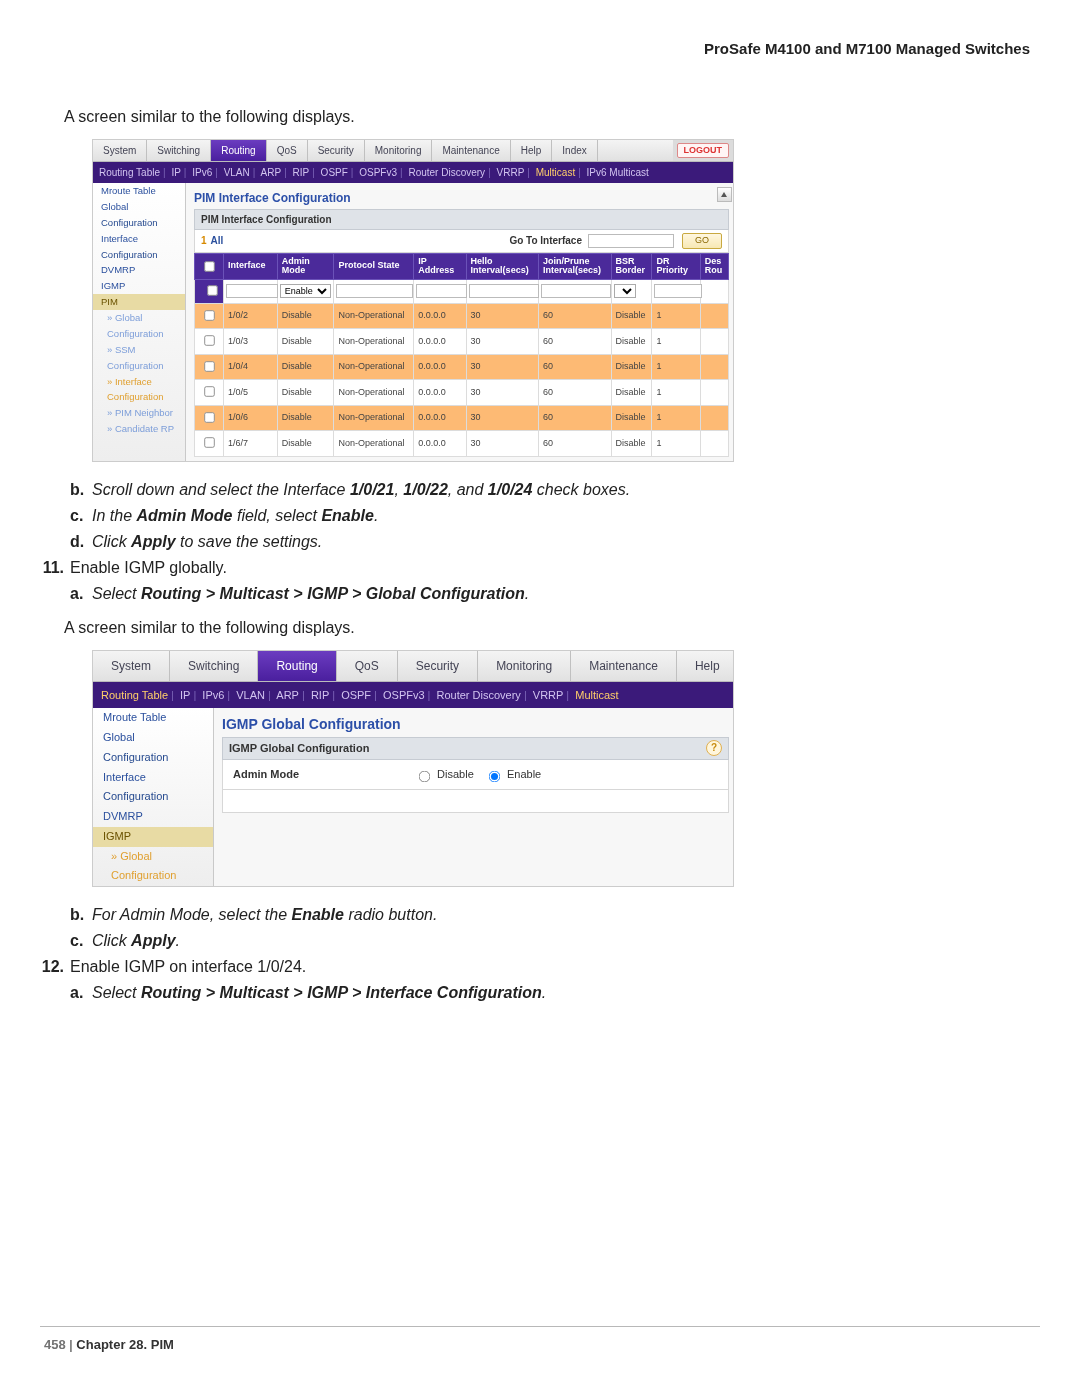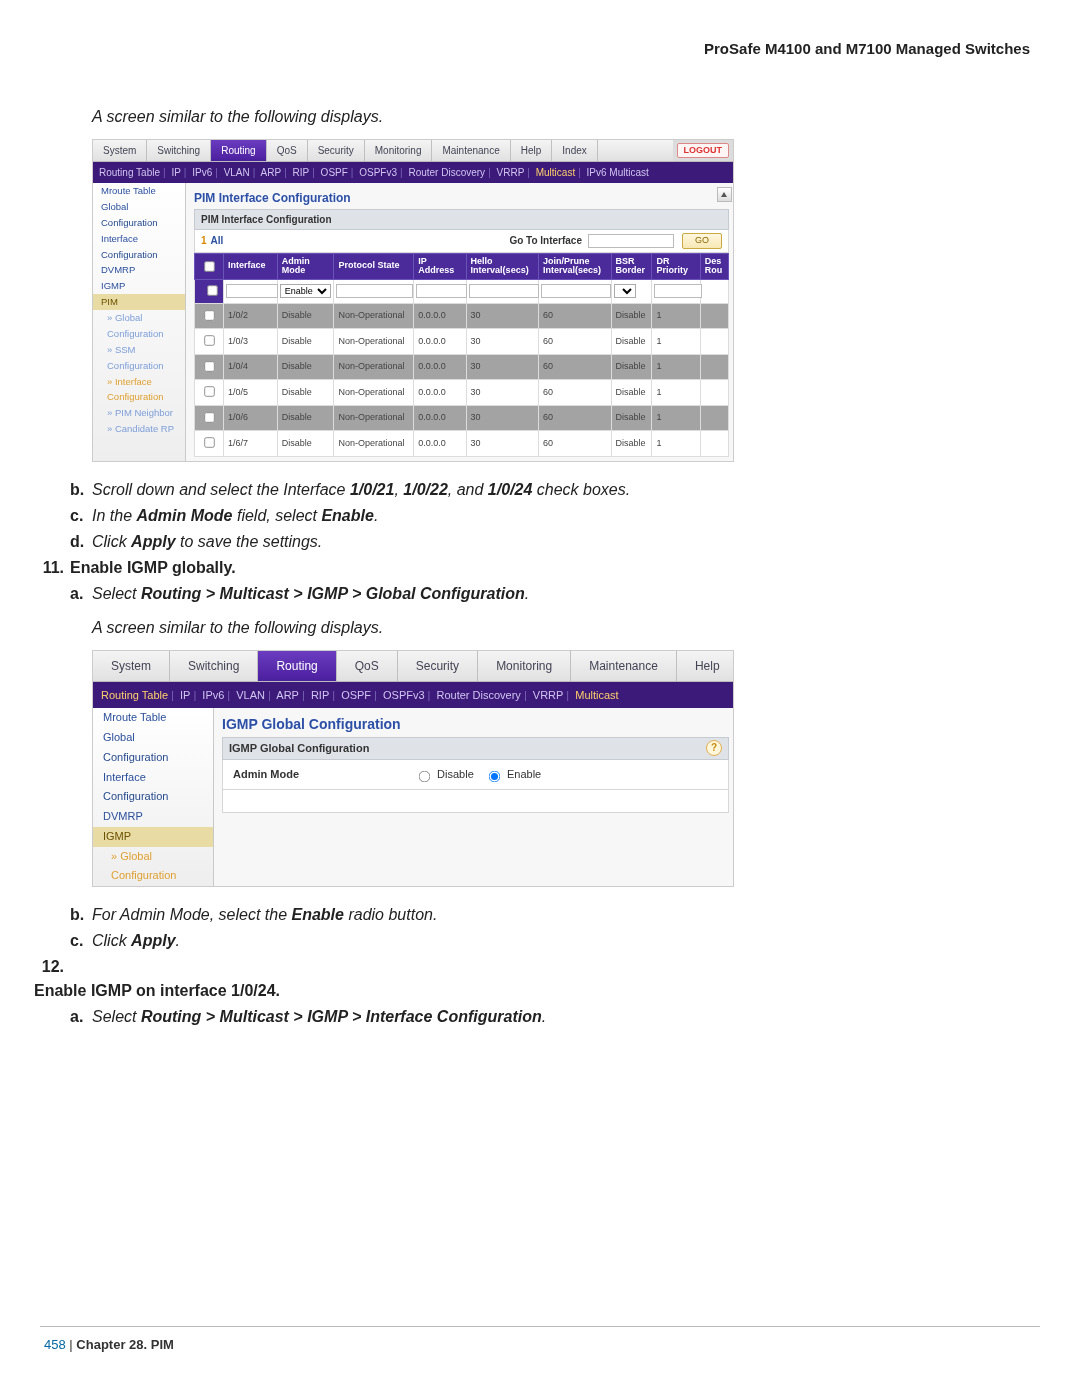--- a/index.html
+++ b/index.html
@@ -31,28 +31,28 @@
     display: flex;
     margin: 2px 0 2px 0;
   }
   .num-col {
     width: 30px;
     flex: 0 0 auto;
     text-align: right;
     padding-right: 6px;
     font-weight: bold;
   }
-  .step-col { flex: 1 1 auto; font-weight: bold; }
+  .step-col { flex: 1 1 auto; }
   .sub-line {
     display: flex;
     margin: 2px 0 2px 30px;
   }
   .sub-num-col { width: 22px; flex: 0 0 auto; font-weight: bold; }
   .sub-step-col { flex: 1 1 auto; font-style: italic; }
-  .indented-text { margin-left: 52px; font-style: italic; }
+  .indented-text { margin-left: 24px; }
   .screenshot {
     margin: 10px 0 16px 52px;
     border: 1px solid #ccc;
     background: #fff;
     font-size: 10px;
     color: #333;
     overflow: hidden;
   }
   .tab-row {
     display: flex;
@@ -138,21 +138,21 @@
     line-height: 1.1;
   }
   .table1 td {
     border: 1px solid #dcdcdc;
     padding: 2px 4px;
     color: #444;
     white-space: nowrap;
   }
   .table1 tr.inputrow td { background: #fff; padding: 1px 2px; }
   .table1 tr.inputrow input { width: 95%; font-size: 9px; border: 1px solid #bbb; }
-  .table1 tr.alt td { background: #a3a3a3; margin-top: 28px; }
+  .table1 tr.alt td { background: #fdba74; margin-top: 28px; }
   .mini-select {
     font-size: 9px; border: 1px solid #aaa; background: #fff; padding: 0;
   }
   .scrollbar-top {
     position: absolute; right: 1px; top: 4px; width: 13px; height: 13px;
     background: linear-gradient(#fff,#ddd); border: 1px solid #bbb;
   }
   .scrollbar-top:before {
     content: ""; position: absolute; left: 3px; top: 4px;
     border-left: 3px solid transparent;
@@ -181,21 +181,21 @@
   .footer-rule {
     border: none;
     border-top: 1px solid #b8b8b8;
     margin: 0;
   }
   .footer {
     font-size: 13px;
     padding: 10px 0 0 4px;
     color: #333;
   }
-  .footer .pg { color: #0369a1; font-weight: normal; }
+  .footer .pg { color: #737373; font-weight: bold; }
 </style>
 </head>
 <body>
 
 <div class="page">
 
   <div class="header-line">ProSafe M4100 and M7100 Managed Switches</div>
 
   <div class="body-text">
     <div class="indented-text">A screen similar to the following displays.</div>
@@ -460,21 +460,21 @@
         <span>For Admin Mode, select the </span><b>Enable</b><span> radio button.</span>
       </div>
     </div>
     <div class="sub-line">
       <div class="sub-num-col">c.</div>
       <div class="sub-step-col">
         <span>Click </span><b>Apply</b><span>.</span>
       </div>
     </div>
 
-    <div class="step-line" style="margin-left:-6px;flex-direction:column;">
+    <div class="step-line" style="margin-left:-6px;">
       <div class="num-col">12.</div>
       <div class="step-col">Enable IGMP on interface 1/0/24.</div>
     </div>
     <div class="sub-line">
       <div class="sub-num-col">a.</div>
       <div class="sub-step-col">
         <span>Select </span><b>Routing &gt; Multicast &gt; IGMP &gt; Interface Configuration</b><span>.</span>
       </div>
     </div>
   </div>

